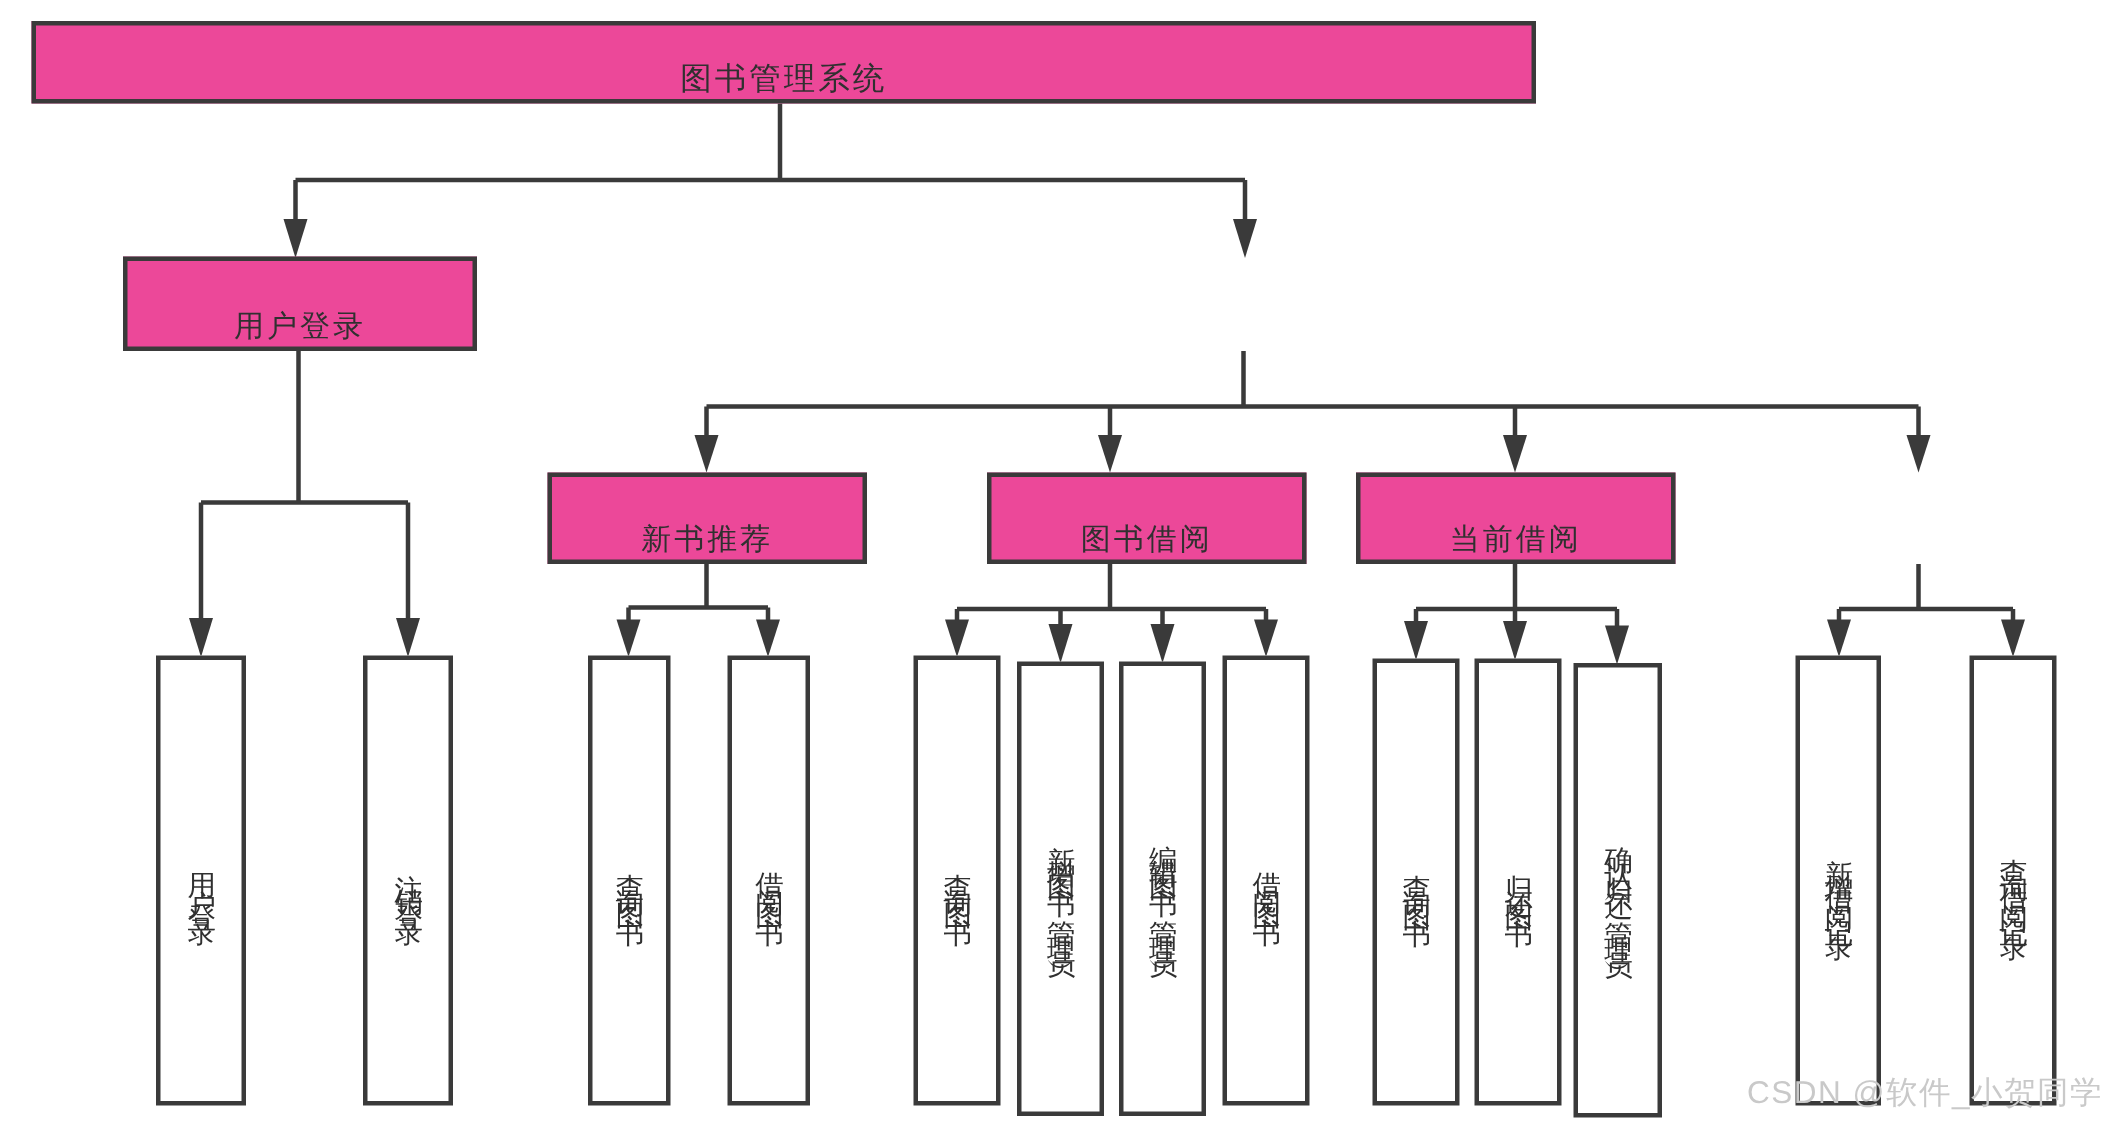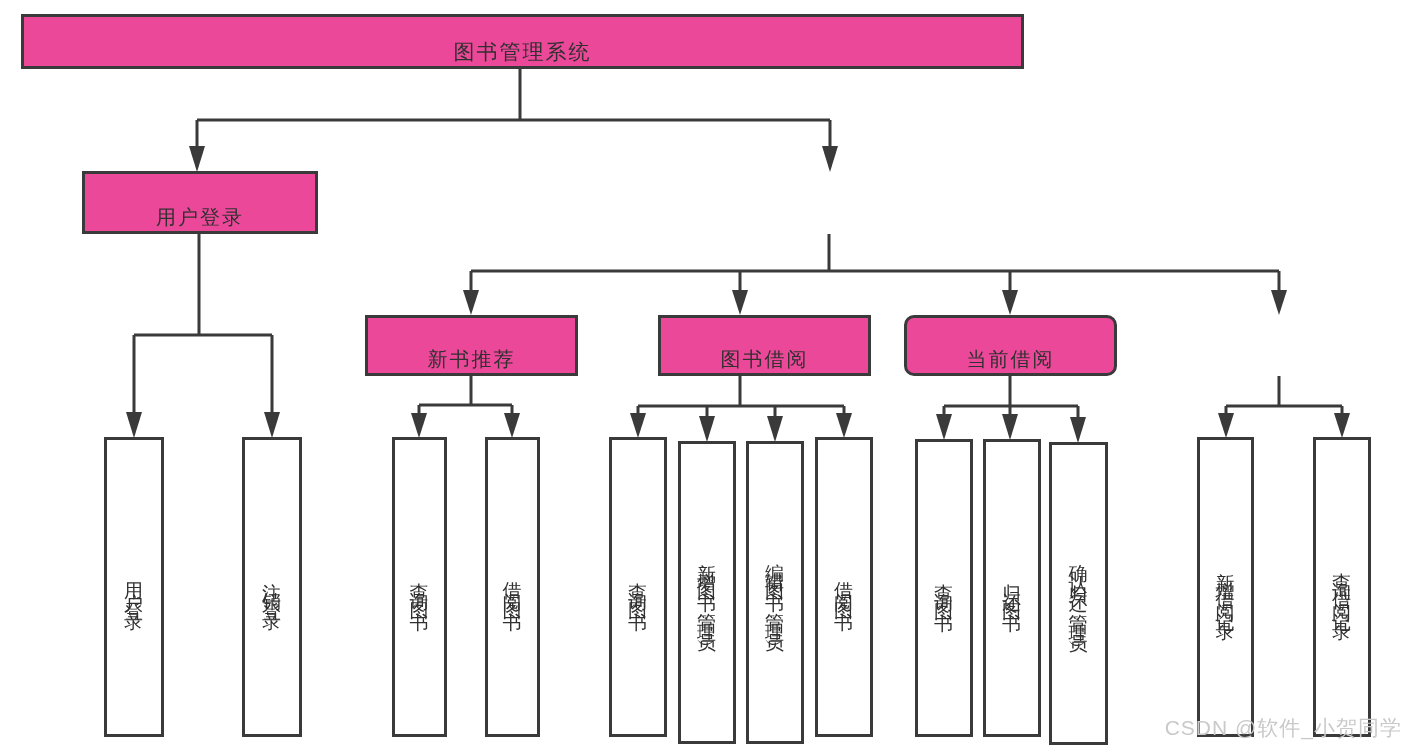--- a/index.html
+++ b/index.html
@@ -153,21 +153,21 @@
   <div class="vnode" style="left:242px;top:437px;width:60px;height:300px;">
     <span class="vtext">注销登录</span>
   </div>
 
   <div class="node" style="left:365px;top:315px;width:213px;height:61px;font-family:Liberation Serif, serif;">
     <span>新书推荐</span>
   </div>
   <div class="node" style="left:634px;top:315px;width:213px;height:61px;margin-left:24px;">
     <span>图书借阅</span>
   </div>
-  <div class="node" style="left:904px;top:315px;width:213px;height:61px;border-radius:10px;">
+  <div class="node" style="left:904px;top:315px;width:213px;height:61px;">
     <span>当前借阅</span>
   </div>
 
   <div class="vnode" style="left:392px;top:437px;width:55px;height:300px;">
     <span class="vtext">查询图书</span>
   </div>
   <div class="vnode" style="left:485px;top:437px;width:55px;height:300px;">
     <span class="vtext">借阅图书</span>
   </div>
 

